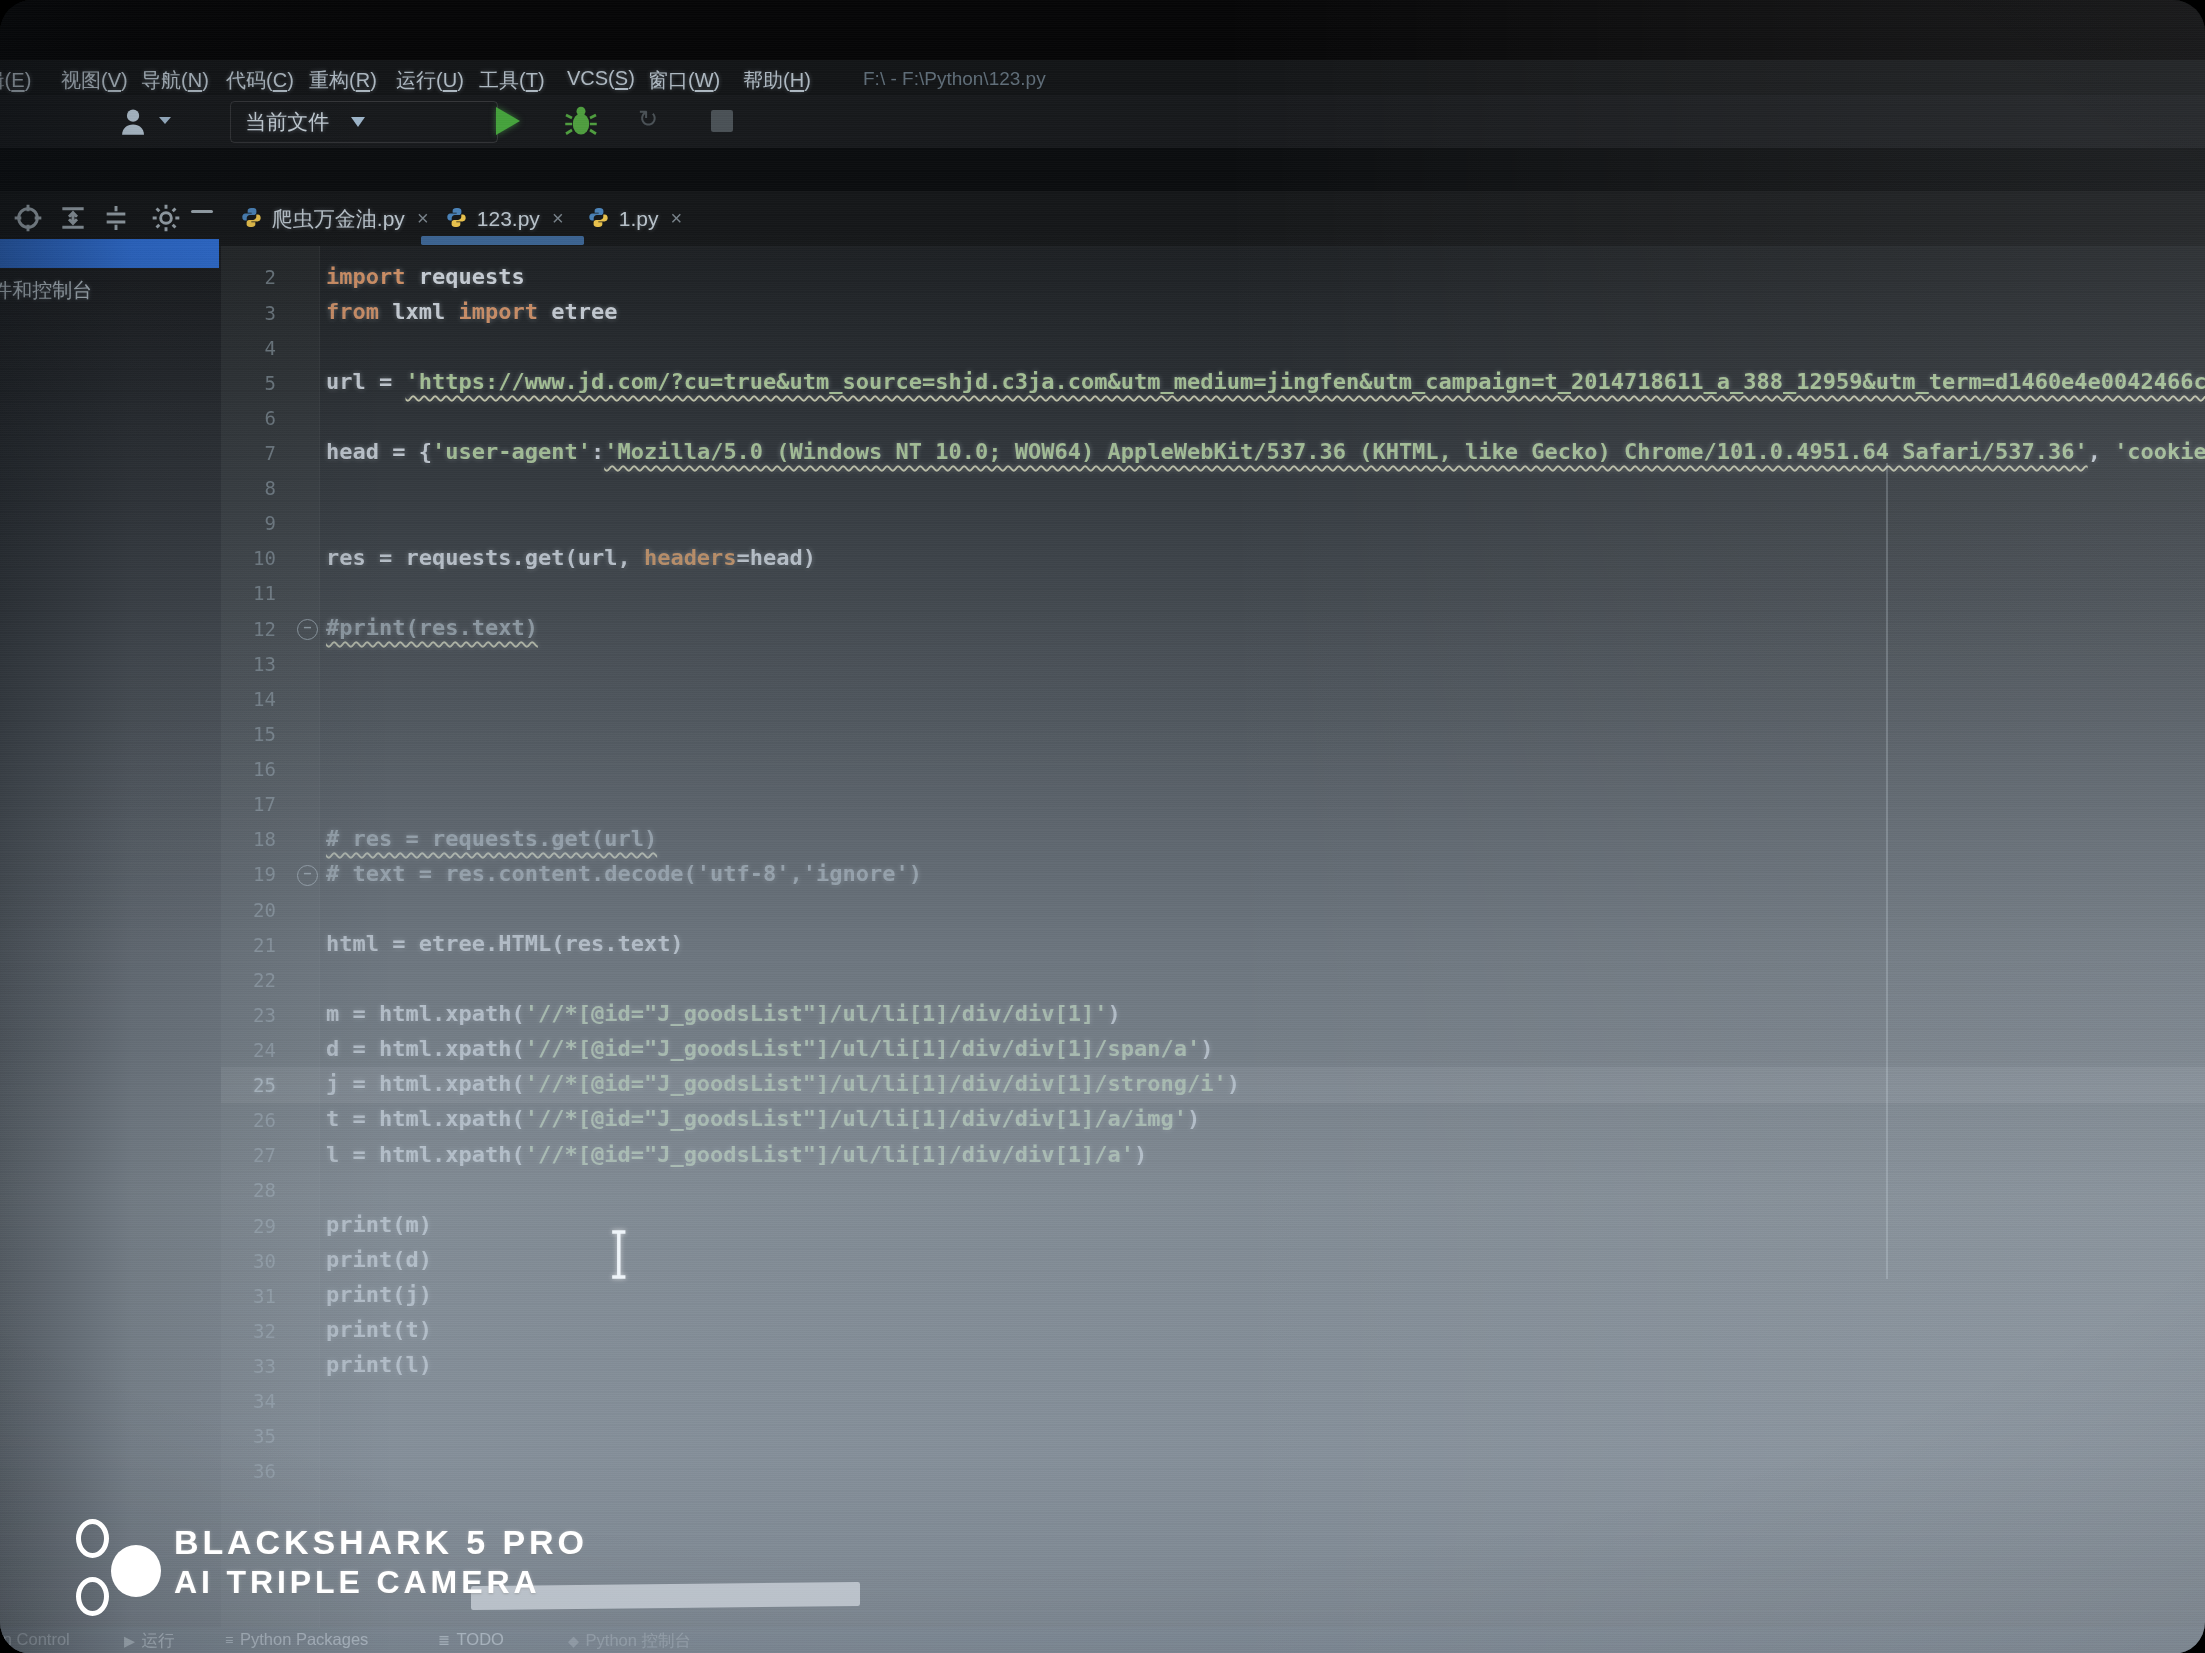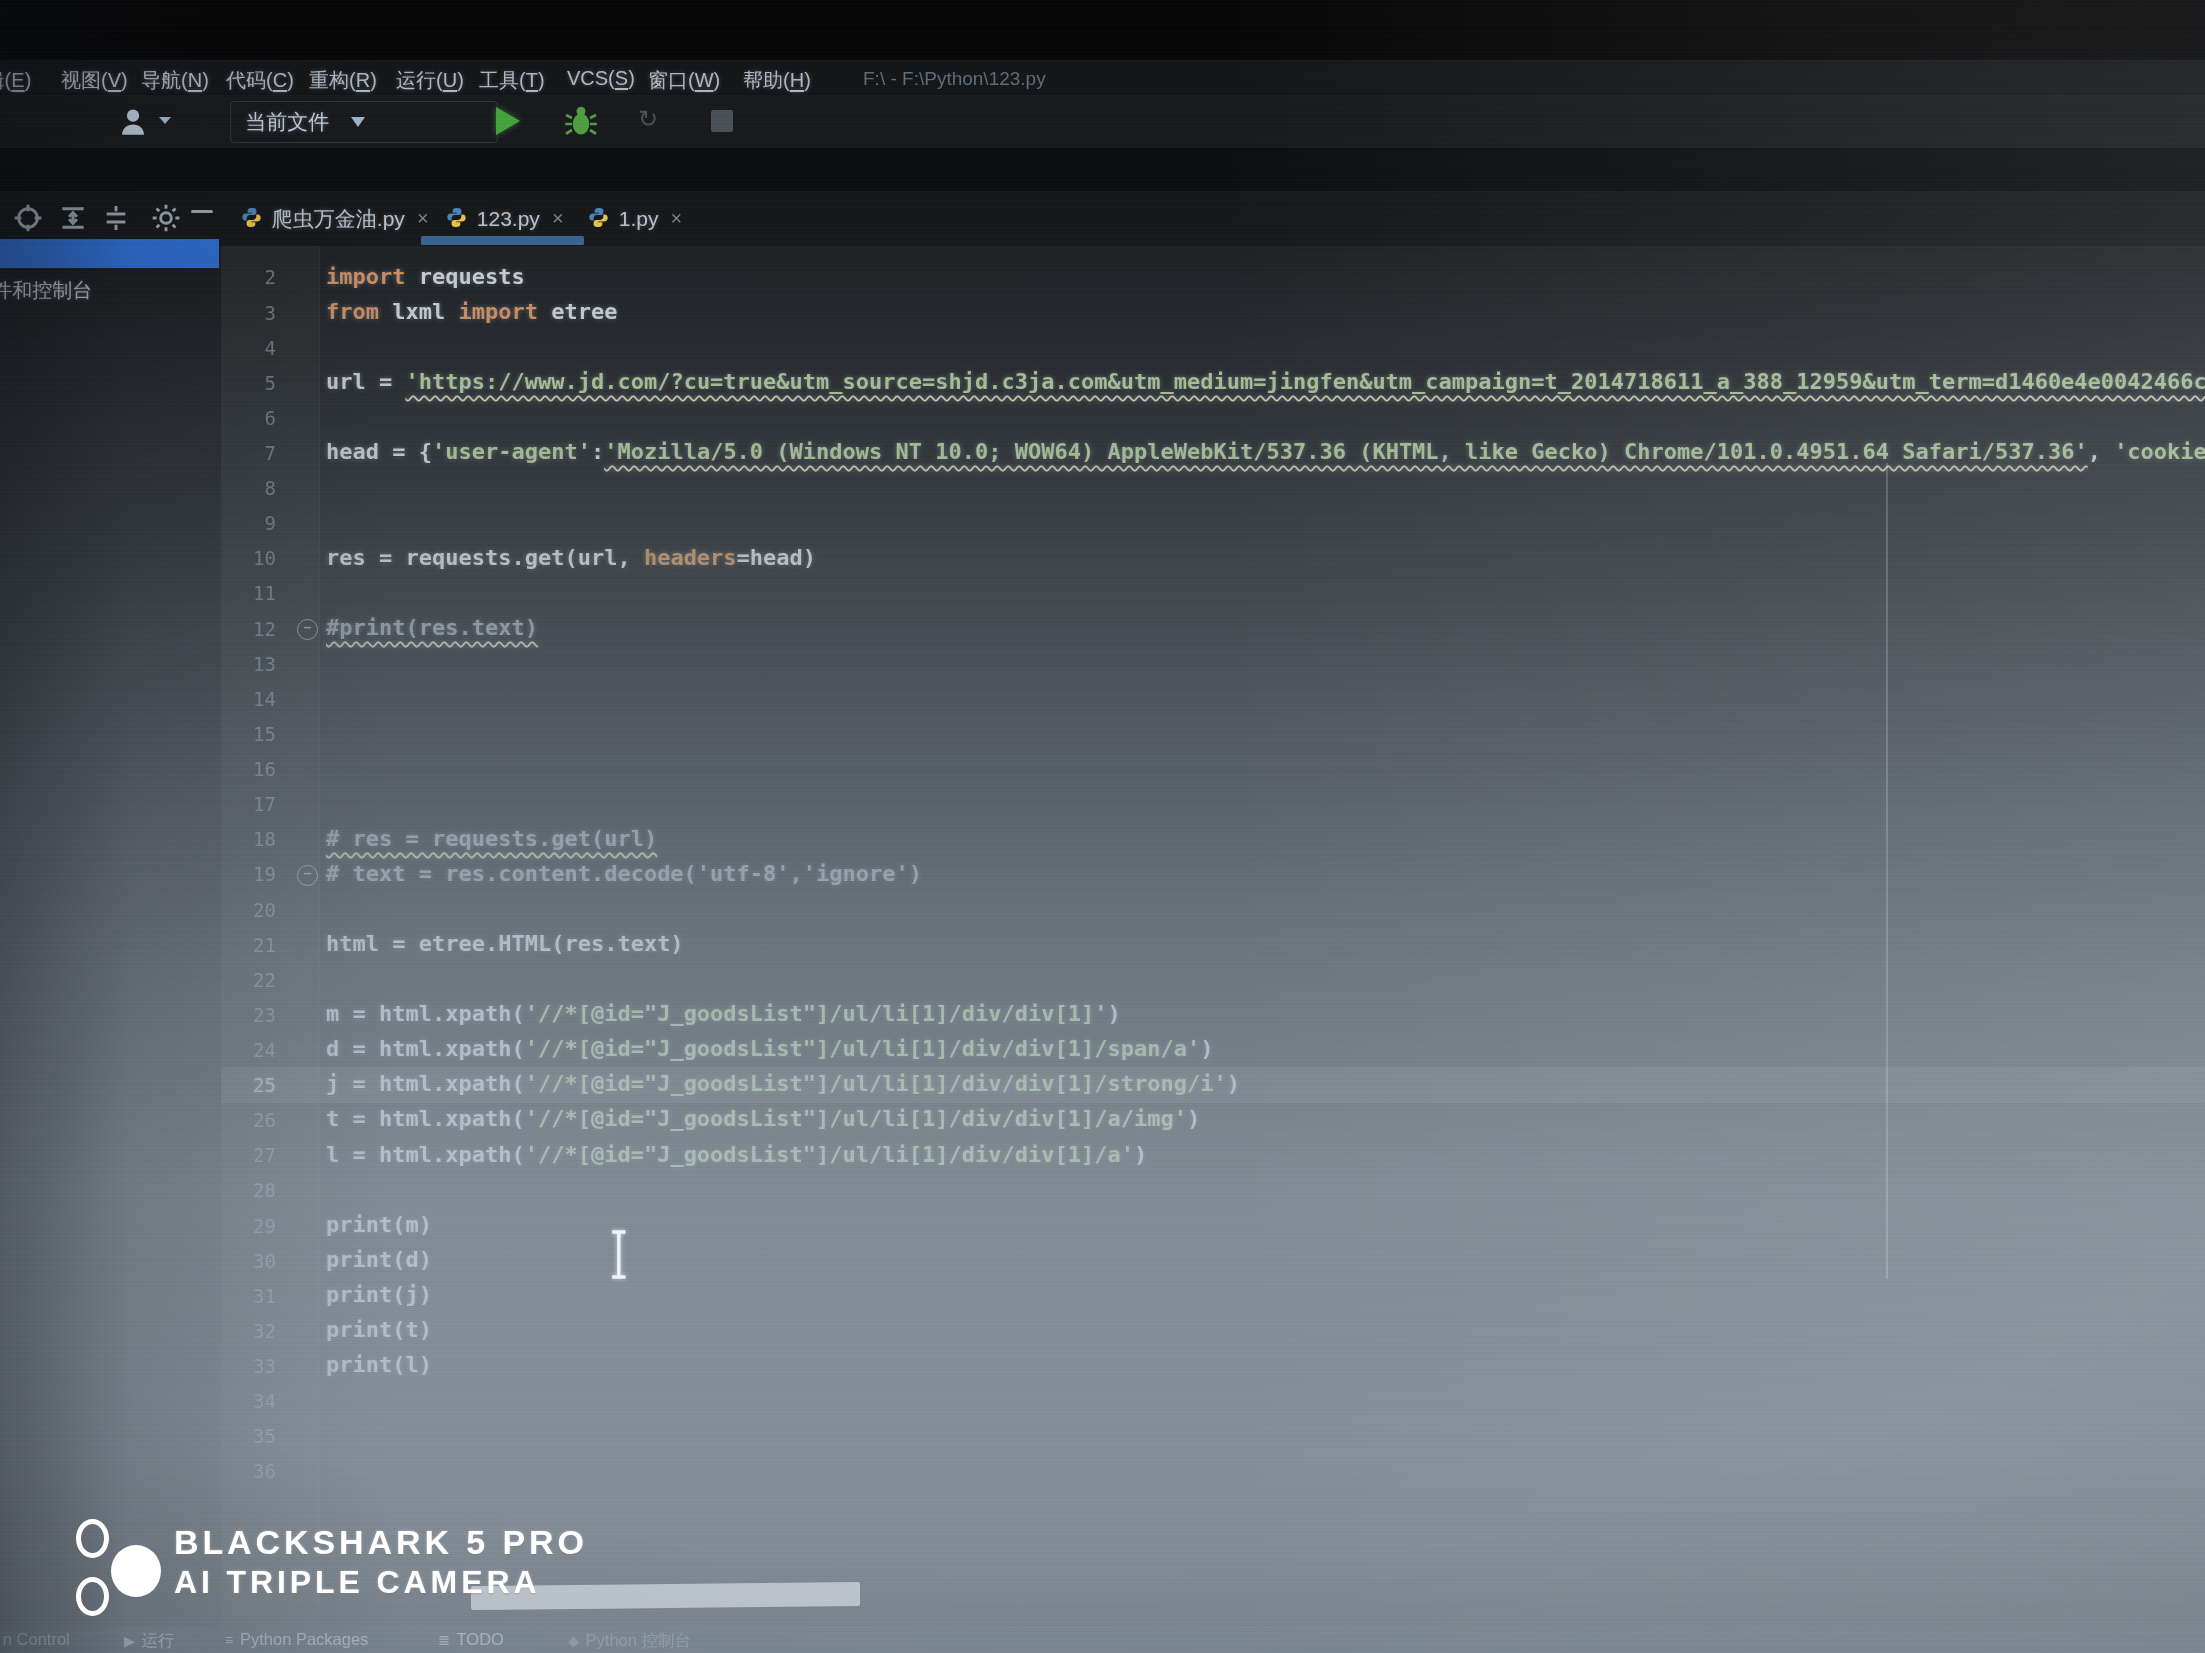--- a/index.html
+++ b/index.html
@@ -1,17 +1,17 @@
 <!DOCTYPE html>
 <html style="font-size:8.8px"><head>
 <meta charset="utf-8">
 <style>
   html,body{margin:0;padding:0;background:#000;}
   #screen{position:relative;width:2205px;height:1654px;background:#101214;overflow:hidden;
-          font-family:"Liberation Sans",sans-serif;}
+          font-family:"Liberation Sans",sans-serif;border-radius:32px;}
   .abs{position:absolute;}
 
   
   #bezel{left:0;top:0;width:2205px;height:60px;background:#060607;}
   #menubar{left:0;top:60px;width:2205px;height:35px;background:#131517;border-bottom:0.6px solid #0a0b0c;}
   .menu-item{position:absolute;top:6.6px;font-size:20px;color:#aeb9c2;white-space:nowrap;
              text-shadow:0 0 4.4px rgba(200,215,230,.35);}
   .menu-item u{text-decoration:underline;text-underline-offset:3.3px;}
   #win-title{position:absolute;left:863px;top:7.7px;font-size:19px;color:#5f6d78;white-space:nowrap;}
   #toolbar{left:0;top:95px;width:2205px;height:53px;background:#17191c;border-bottom:0.6px solid #0a0b0c;}

